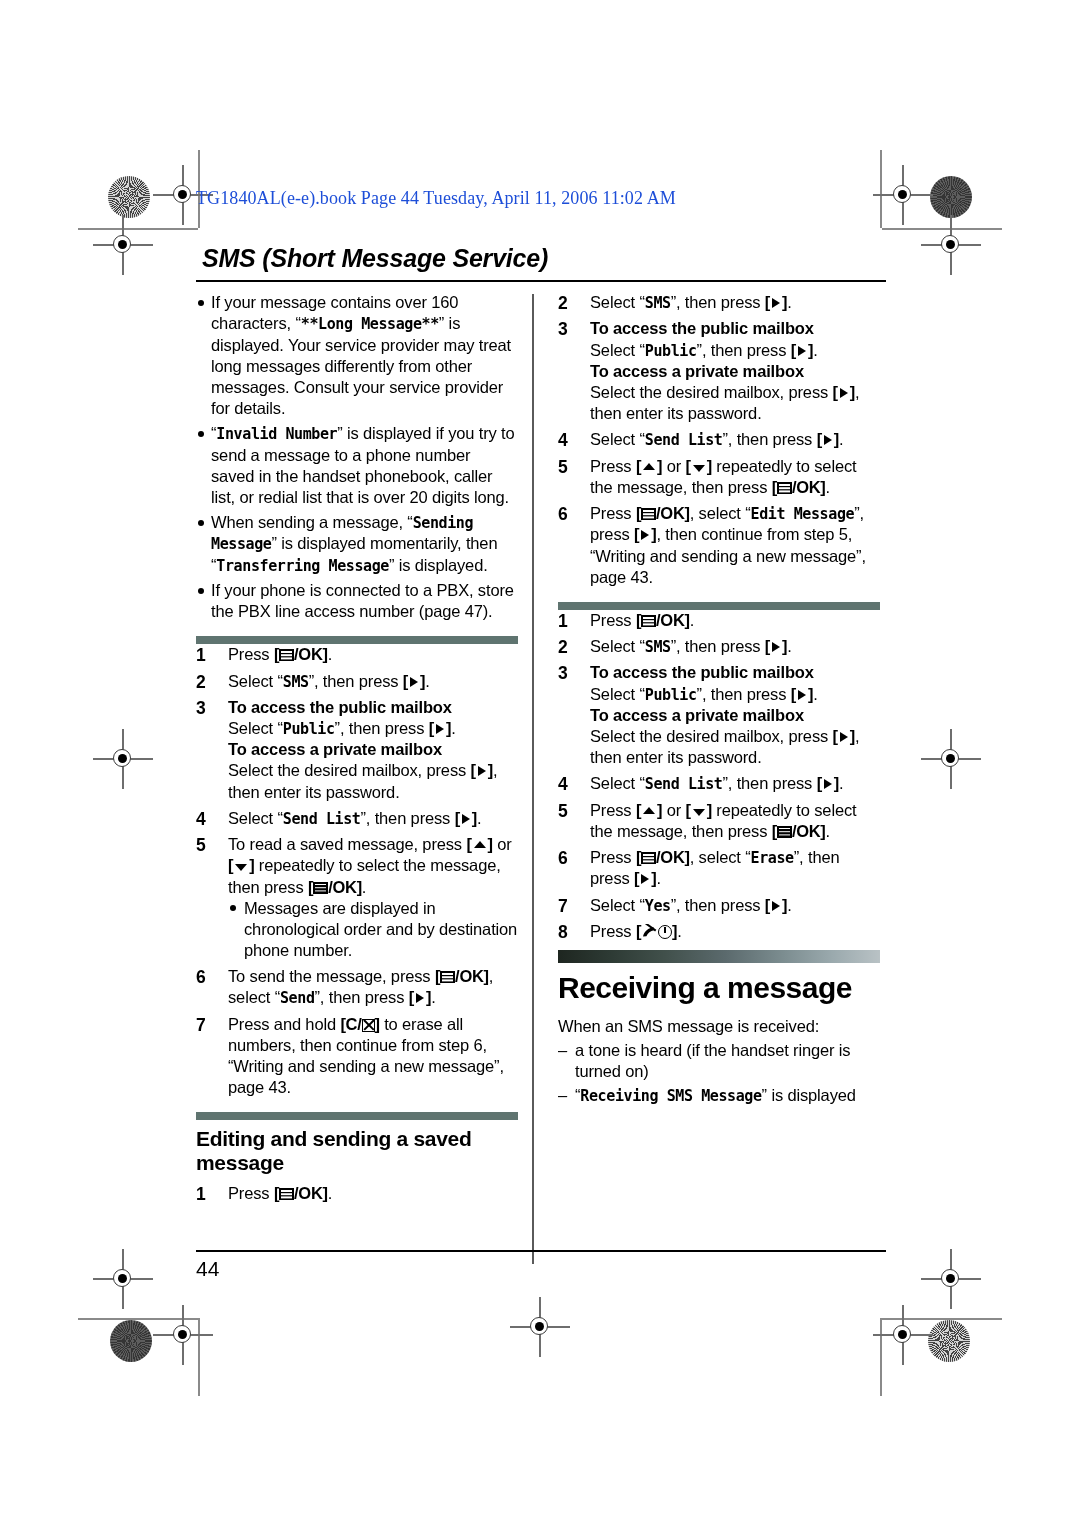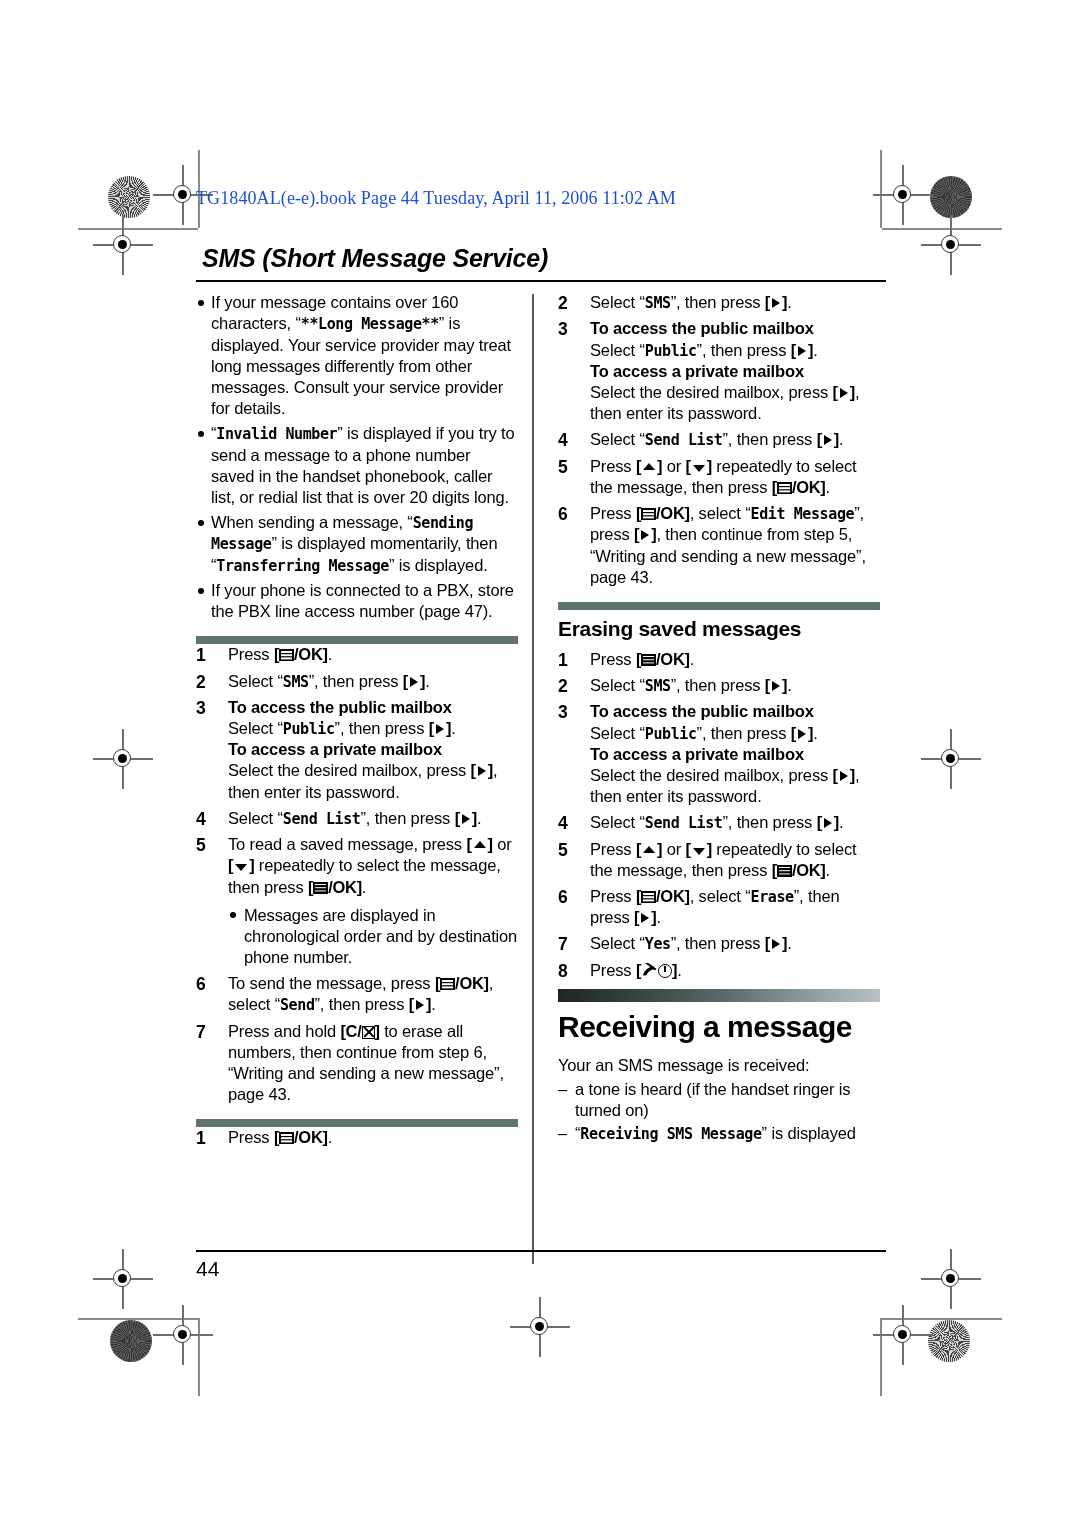--- a/index.html
+++ b/index.html
@@ -82,21 +82,21 @@
   }
 
   .steps{list-style:none;padding:0;margin:0;counter-reset:none;}
   .steps > li{
     position:relative;padding-left:32px;margin-bottom:5px;
     font-size:16.5px;line-height:1.285;letter-spacing:-.15px;
   }
   .steps > li > .num{
     position:absolute;left:0;top:0;font-weight:bold;font-size:17.5px;
   }
-  .subbullets{list-style:none;padding:0;margin:7px 0 0 0;}
+  .subbullets{list-style:none;padding:0;margin:0 0 0 0;}
   .subbullets > li{
     position:relative;padding-left:16px;font-size:16.5px;line-height:1.285;
     letter-spacing:-.15px;
   }
   .subbullets > li::before{
     content:"";position:absolute;left:2px;top:7.5px;
     width:6px;height:6px;border-radius:50%;background:#000;
   }
 
   .dashlist{list-style:none;padding:0;margin:0;}
@@ -303,59 +303,59 @@
             <li><span class="num">5</span>To read a saved message, press <span class="key brk">[</span><span class="ico-up"></span><span class="key brk">]</span> or <span class="key brk">[</span><span class="ico-down"></span><span class="key brk">]</span> repeatedly to select the message, then press <span class="key brk">[</span><span class="ico-menu"></span><span class="key">/OK</span><span class="key brk">]</span>.<ul class="subbullets">
                 <li>Messages are displayed in chronological order and by destination phone number.</li>
               </ul></li>
             <li><span class="num">6</span>To send the message, press <span class="key brk">[</span><span class="ico-menu"></span><span class="key">/OK</span><span class="key brk">]</span>, select “<span class="mono">Send</span>”, then press <span class="key brk">[</span><span class="ico-right"></span><span class="key brk">]</span>.</li>
             <li><span class="num">7</span>Press and hold <span class="key brk">[</span><span class="key">C/</span><span class="ico-mute"></span><span class="key brk">]</span> to erase all numbers, then continue from step 6, “Writing and sending a new message”, page 43.</li>
           </ol>
       </div>
 
       <div class="subsec">
         <div class="subsec-bar"></div>
+        <div class="subsec-title">Editing and sending a saved message</div>
         <ol class="steps">
             <li><span class="num">1</span>Press <span class="key brk">[</span><span class="ico-menu"></span><span class="key">/OK</span><span class="key brk">]</span>.</li>
           </ol>
       </div>
 
     </div>
 
     <div class="col col-right">
 
       <ol class="steps">
           <li><span class="num">2</span>Select “<span class="mono">SMS</span>”, then press <span class="key brk">[</span><span class="ico-right"></span><span class="key brk">]</span>.</li>
           <li><span class="num">3</span><span class="bold">To access the public mailbox</span><br>Select “<span class="mono">Public</span>”, then press <span class="key brk">[</span><span class="ico-right"></span><span class="key brk">]</span>.<br><span class="bold">To access a private mailbox</span><br>Select the desired mailbox, press <span class="key brk">[</span><span class="ico-right"></span><span class="key brk">]</span>, then enter its password.</li>
           <li><span class="num">4</span>Select “<span class="mono">Send List</span>”, then press <span class="key brk">[</span><span class="ico-right"></span><span class="key brk">]</span>.</li>
           <li><span class="num">5</span>Press <span class="key brk">[</span><span class="ico-up"></span><span class="key brk">]</span> or <span class="key brk">[</span><span class="ico-down"></span><span class="key brk">]</span> repeatedly to select the message, then press <span class="key brk">[</span><span class="ico-menu"></span><span class="key">/OK</span><span class="key brk">]</span>.</li>
           <li><span class="num">6</span>Press <span class="key brk">[</span><span class="ico-menu"></span><span class="key">/OK</span><span class="key brk">]</span>, select “<span class="mono">Edit Message</span>”, press <span class="key brk">[</span><span class="ico-right"></span><span class="key brk">]</span>, then continue from step 5, “Writing and sending a new message”, page 43.</li>
         </ol>
 
       <div class="subsec">
         <div class="subsec-bar"></div>
-        <div class="subsec-title">Erasing saved messages</div>
         <ol class="steps">
             <li><span class="num">1</span>Press <span class="key brk">[</span><span class="ico-menu"></span><span class="key">/OK</span><span class="key brk">]</span>.</li>
             <li><span class="num">2</span>Select “<span class="mono">SMS</span>”, then press <span class="key brk">[</span><span class="ico-right"></span><span class="key brk">]</span>.</li>
             <li><span class="num">3</span><span class="bold">To access the public mailbox</span><br>Select “<span class="mono">Public</span>”, then press <span class="key brk">[</span><span class="ico-right"></span><span class="key brk">]</span>.<br><span class="bold">To access a private mailbox</span><br>Select the desired mailbox, press <span class="key brk">[</span><span class="ico-right"></span><span class="key brk">]</span>, then enter its password.</li>
             <li><span class="num">4</span>Select “<span class="mono">Send List</span>”, then press <span class="key brk">[</span><span class="ico-right"></span><span class="key brk">]</span>.</li>
             <li><span class="num">5</span>Press <span class="key brk">[</span><span class="ico-up"></span><span class="key brk">]</span> or <span class="key brk">[</span><span class="ico-down"></span><span class="key brk">]</span> repeatedly to select the message, then press <span class="key brk">[</span><span class="ico-menu"></span><span class="key">/OK</span><span class="key brk">]</span>.</li>
             <li><span class="num">6</span>Press <span class="key brk">[</span><span class="ico-menu"></span><span class="key">/OK</span><span class="key brk">]</span>, select “<span class="mono">Erase</span>”, then press <span class="key brk">[</span><span class="ico-right"></span><span class="key brk">]</span>.</li>
             <li><span class="num">7</span>Select “<span class="mono">Yes</span>”, then press <span class="key brk">[</span><span class="ico-right"></span><span class="key brk">]</span>.</li>
             <li><span class="num">8</span>Press <span class="key brk">[</span><span class="ico-offhook"><svg width="17" height="15" viewBox="0 0 17 15">
                   <path d="M2 12.4 C3 7.5 7.5 3.6 12.6 3.2 L12.9 6.2 C9.6 6.7 6.8 9 5.4 12.2 Z" fill="#000"></path>
                   <rect x="1" y="1.2" width="15.2" height="2.0" fill="#000" transform="rotate(36 8.6 2.2)"></rect>
                 </svg></span><span class="ico-power"></span><span class="key brk">]</span>.</li>
           </ol>
       </div>
 
       <div class="mainsec">
         <div class="mainsec-bar"></div>
         <div class="mainsec-title">Receiving a message</div>
-        <div class="intro-line">Your an SMS message is received:</div>
+        <div class="intro-line">When an SMS message is received:</div>
         <ul class="dashlist">
             <li>a tone is heard (if the handset ringer is turned on)</li>
             <li>“<span class="mono">Receiving SMS Message</span>” is displayed</li>
           </ul>
       </div>
 
     </div>
   </div>
 </div>
 

